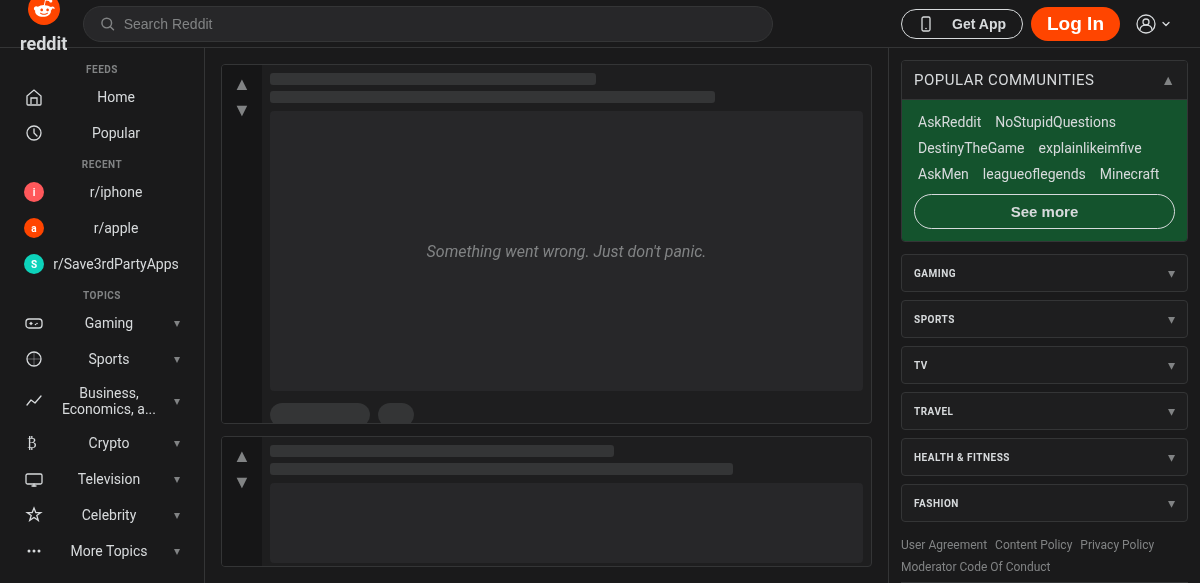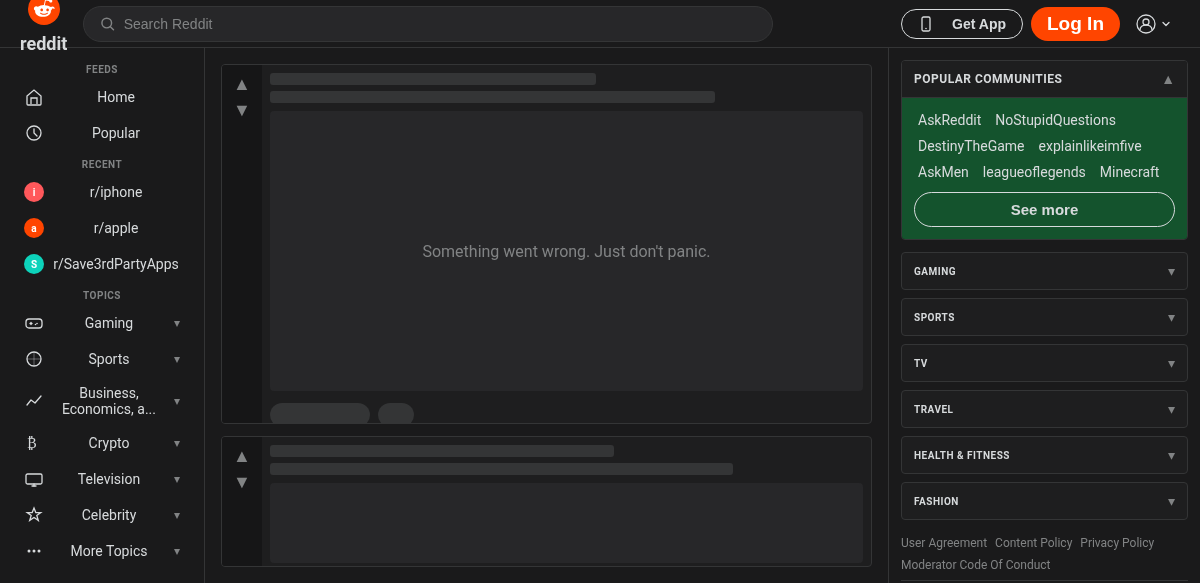--- a/index.html
+++ b/index.html
@@ -226,20 +226,21 @@
     .skeleton-line.wide { width: 60%; }
 
     .error-area {
       background: #272729;
       margin: 0 0 8px 0;
       border-radius: 4px;
       display: flex;
       align-items: center;
       justify-content: center;
       min-height: 280px;
+      font-style: italic;
     }
     .error-text {
       color: #818384;
       font-size: 16px;
     }
 
     .post-footer {
       display: flex;
       align-items: center;
       gap: 8px;
@@ -272,22 +273,22 @@
     }
     .pc-header {
       background: #1e1e1f;
       display: flex;
       align-items: center;
       justify-content: space-between;
       padding: 10px 12px;
       border-bottom: 1px solid #343536;
     }
     .pc-title {
-      font-size: 12px;
-      font-weight: 700;
+      font-size: 15px;
+      font-weight: 400;
       text-transform: uppercase;
       letter-spacing: 0.5px;
       color: #d7dadc;
     }
     .pc-collapse {
       color: #818384;
       cursor: pointer;
       font-size: 14px;
     }
     .pc-body {

